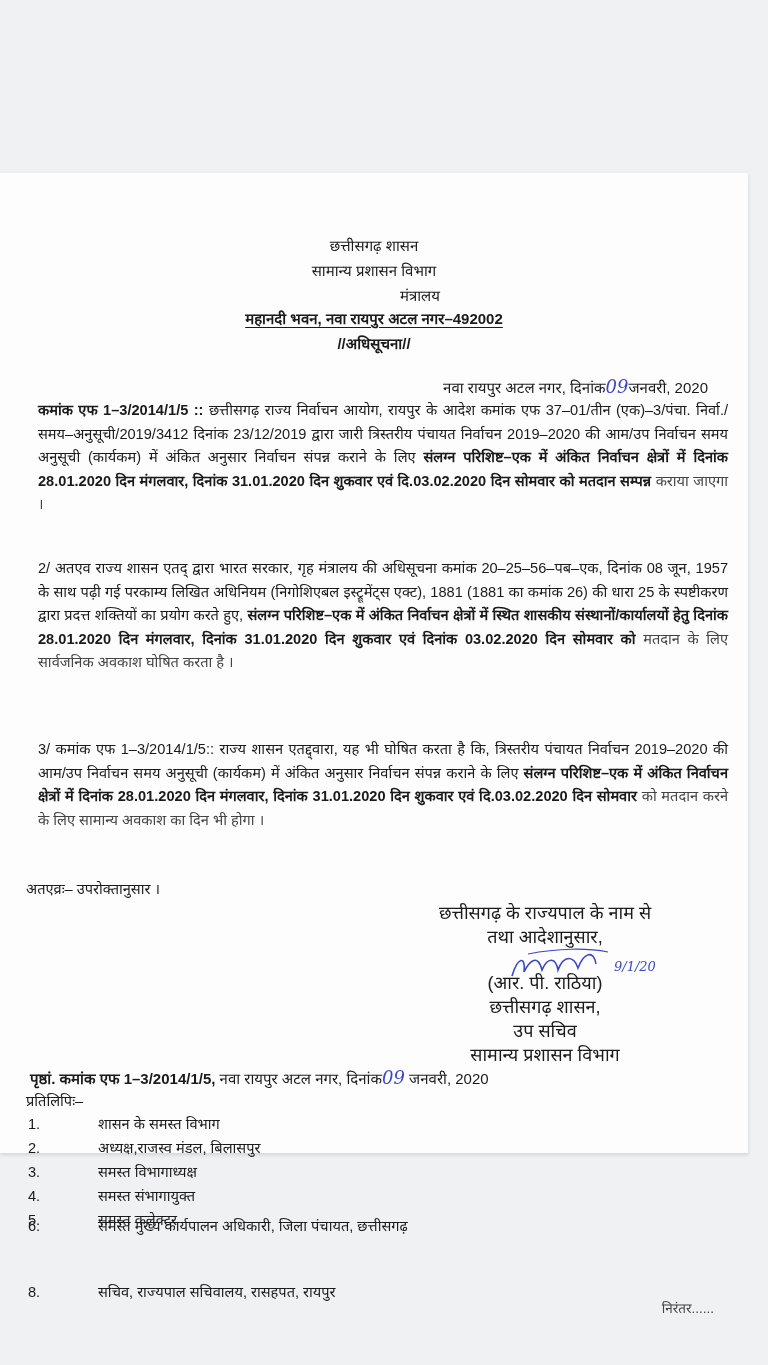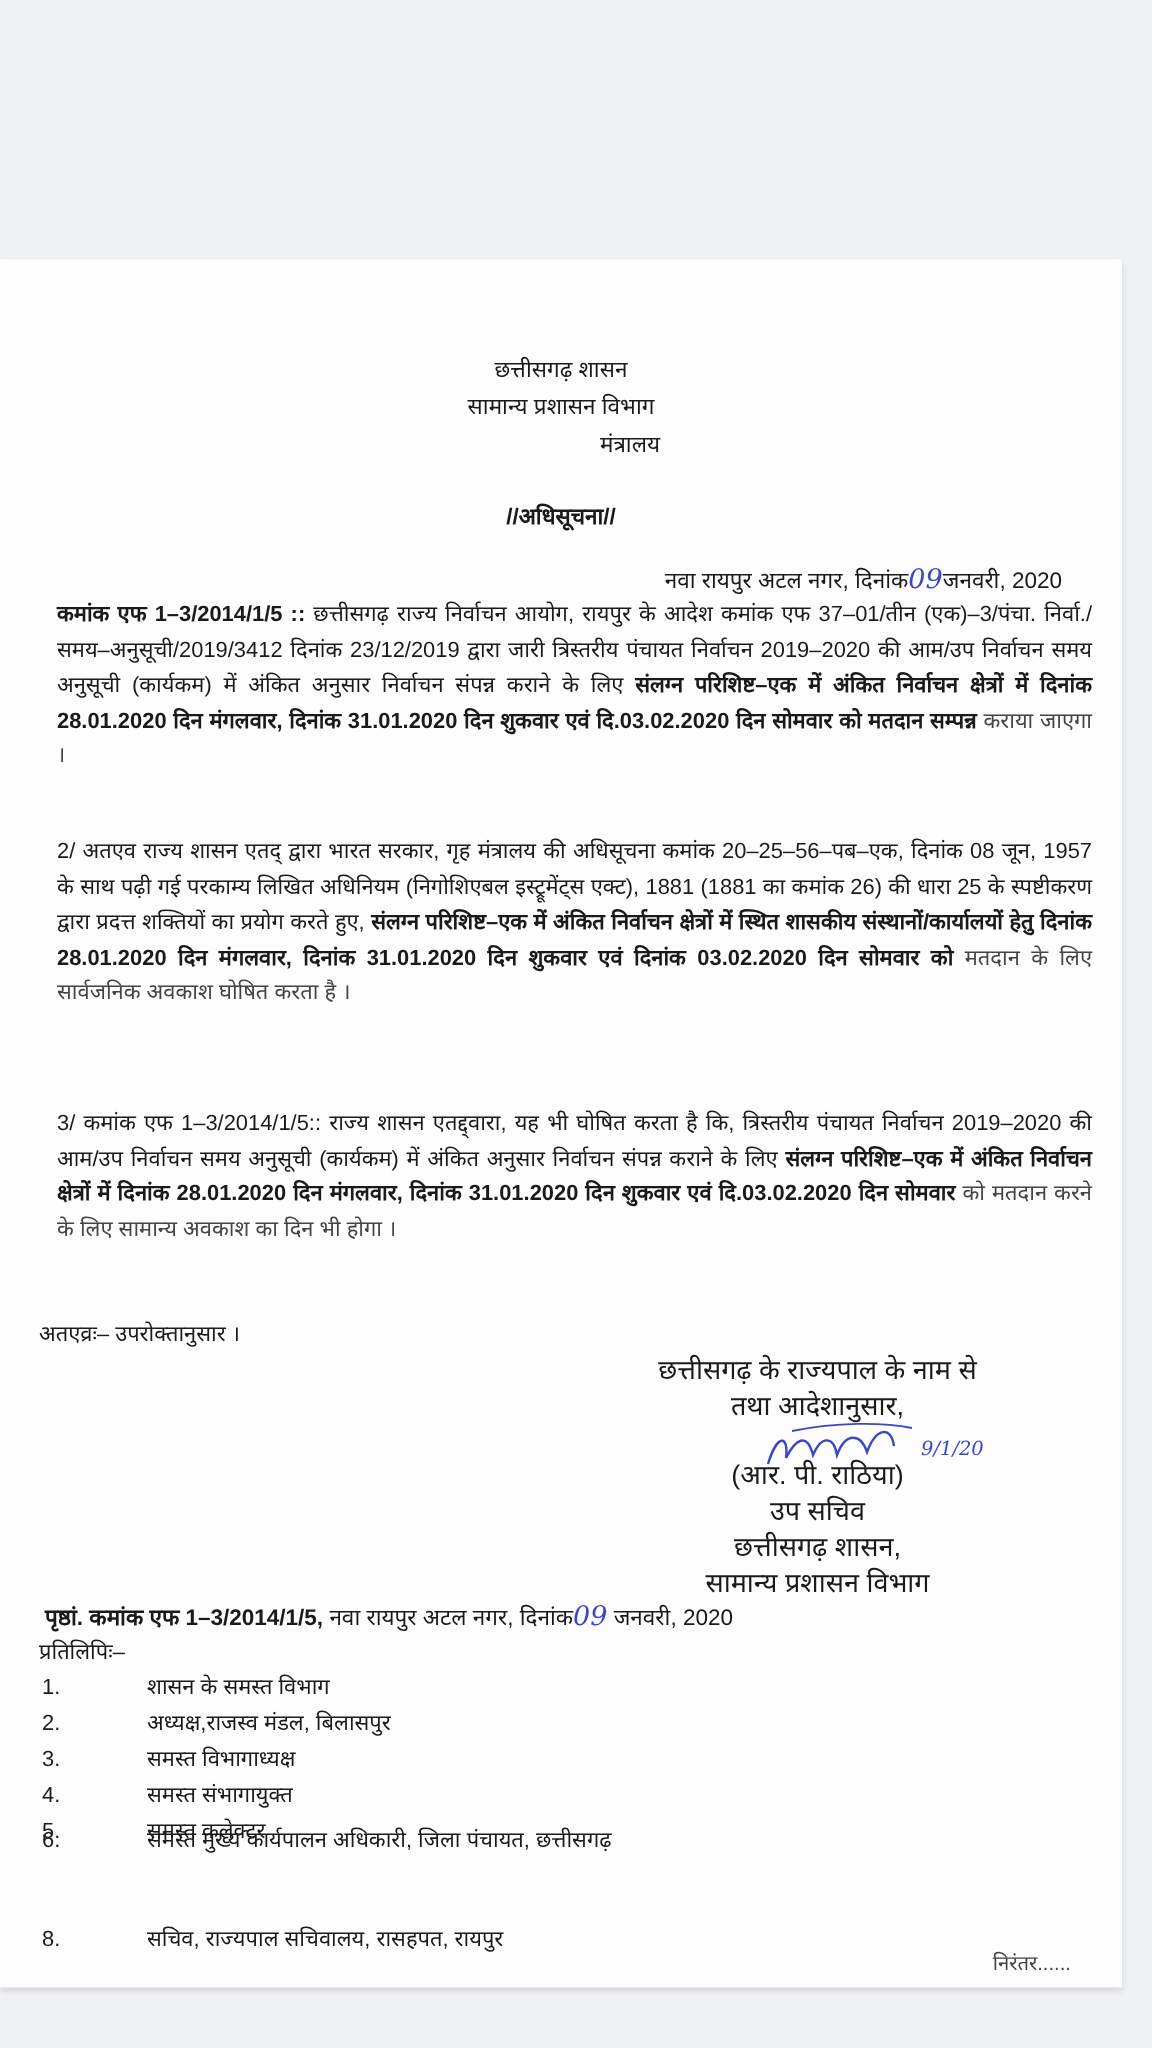--- a/index.html
+++ b/index.html
@@ -5,21 +5,21 @@
   html, body { margin: 0; padding: 0; }
   body {
     width: 768px; height: 1365px; overflow: hidden;
     background: #f0f1f3;
     font-family: "Liberation Sans", "DejaVu Sans", sans-serif;
     color: #1a1a1a;
     position: relative;
   }
   .page {
     position: absolute; left: 0; top: 173px;
-    width: 748px; height: 1152px;
+    width: 748px; height: 980px;
     background: #fdfdfd;
     box-shadow: 0 2px 4px rgba(0,0,0,0.12);
   }
   .abs { position: absolute; white-space: nowrap; }
   .hdr { font-size: 15px; left: 0; width: 748px; text-align: center; }
   .u { text-decoration: underline; text-underline-offset: 3px; }
   .para { position: absolute; left: 26px; width: 690px; font-size: 14.6px; line-height: 23.6px; text-align: justify; text-align-last: left; margin-left: 12px; }
   .para b { font-weight: bold; }
   .para .gray { color: #444; }
   .hand { color: #3b48c4; font-family: "DejaVu Serif", serif; font-style: italic; }
@@ -31,20 +31,23 @@
   }
 </style>
 </head>
 <body>
 
 <div class="page">
 
   <div class="abs hdr" style="top:62px;">छत्तीसगढ़ शासन</div>
   <div class="abs hdr" style="top:87px;">सामान्य प्रशासन विभाग</div>
   <div class="abs hdr" style="top:112px;margin-left:46px;">मंत्रालय</div>
+  <div class="abs hdr" style="top:135px; font-weight:bold;">
+    <span class="u">महानदी भवन, नवा रायपुर अटल नगर–492002</span>
+  </div>
   <div class="abs hdr" style="top:160px; font-weight:bold;">//अधिसूचना//</div>
 
   <div class="abs" style="top:203px; right:40px; font-size:15px;">
     <span>नवा रायपुर अटल नगर, दिनांक</span><span class="hand" style="font-size:18px;">09</span><span>जनवरी, 2020</span>
   </div>
 
   <div class="para" style="top:226px;">
     <b>कमांक एफ 1–3/2014/1/5 ::</b><span> छत्तीसगढ़ राज्य निर्वाचन आयोग, रायपुर के आदेश कमांक एफ 37–01/तीन (एक)–3/पंचा. निर्वा./समय–अनुसूची/2019/3412 दिनांक 23/12/2019 द्वारा जारी त्रिस्तरीय पंचायत निर्वाचन 2019–2020 की आम/उप निर्वाचन समय अनुसूची (कार्यकम) में अंकित अनुसार निर्वाचन संपन्न कराने के लिए </span><b>संलग्न परिशिष्ट–एक में अंकित निर्वाचन क्षेत्रों में दिनांक 28.01.2020 दिन मंगलवार, दिनांक 31.01.2020 दिन शुकवार एवं दि.03.02.2020 दिन सोमवार को मतदान सम्पन्न</b><span class="gray"> कराया जाएगा ।</span>
   </div>
 
@@ -64,22 +67,22 @@
   </div>
 
   <svg class="signature-scribble" viewBox="0 0 120 40">
     <path d="M4 30 C 10 10, 18 10, 16 26 C 22 14, 30 8, 34 24 C 40 10, 48 12, 50 24 C 56 8, 66 10, 70 22 C 76 6, 86 4, 88 18" stroke="#3b48c4" stroke-width="1.6" fill="none"></path>
     <path d="M20 8 C 50 2, 80 2, 100 6" stroke="#3b48c4" stroke-width="1.2" fill="none"></path>
   </svg>
   <div class="abs hand" style="top:786px; left:614px; font-size:13px;">9/1/20</div>
 
   <div class="sig-block" style="top:798px;">
     <div>(आर. पी. राठिया)</div>
+    <div>छत्तीसगढ़ शासन,</div>
     <div>उप सचिव</div>
-    <div>छत्तीसगढ़ शासन,</div>
     <div>सामान्य प्रशासन विभाग</div>
   </div>
 
   <div class="abs" style="top:894px; left:30px; font-size:15px;">
     <b>पृष्ठां. कमांक एफ 1–3/2014/1/5,</b><span>  नवा रायपुर अटल नगर, दिनांक</span><span class="hand" style="font-size:18px;">09</span><span> जनवरी, 2020</span>
   </div>
   <div class="abs" style="top:917px; left:26px; font-size:14.6px;">प्रतिलिपिः–</div>
 
   <div class="list-row" style="top:940px;"><span class="num">1.</span><span>शासन के समस्त विभाग</span></div>
   <div class="list-row" style="top:964px;"><span class="num">2.</span><span>अध्यक्ष,राजस्व मंडल, बिलासपुर</span></div>

